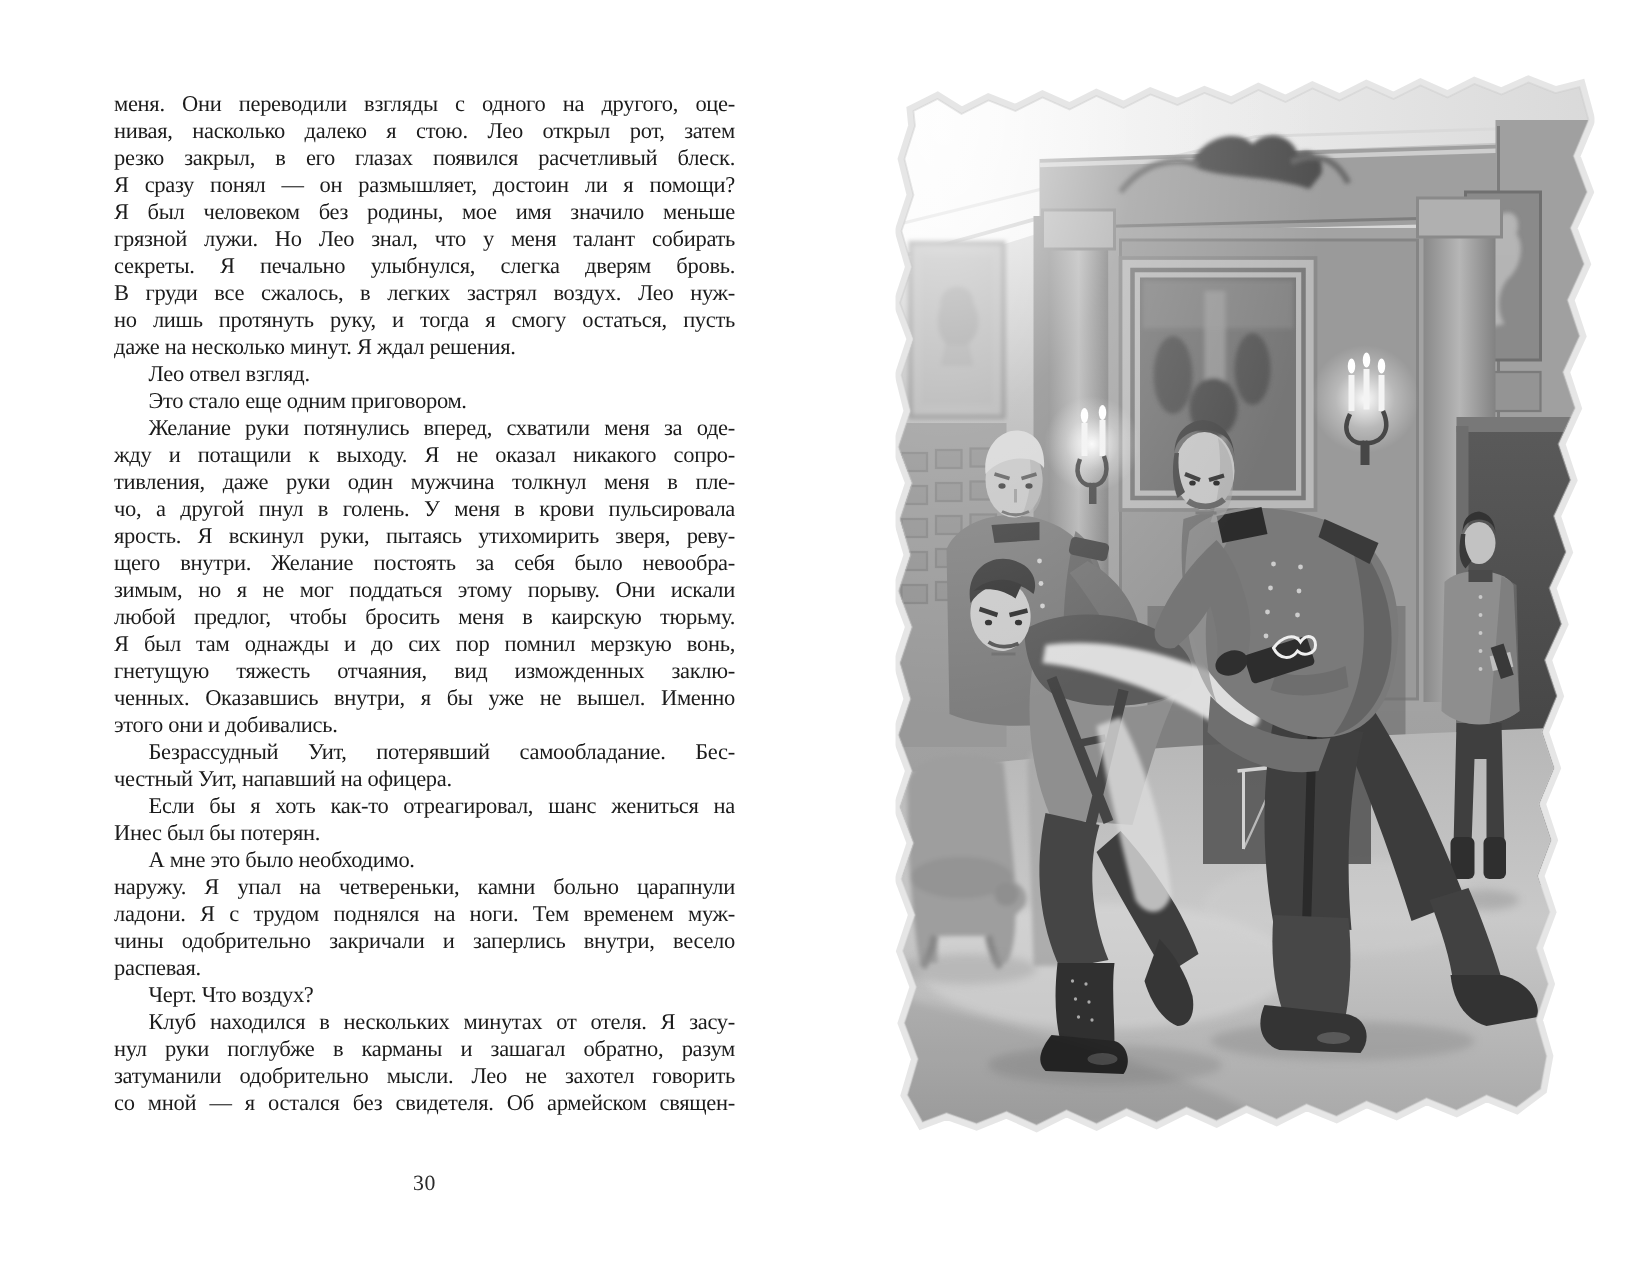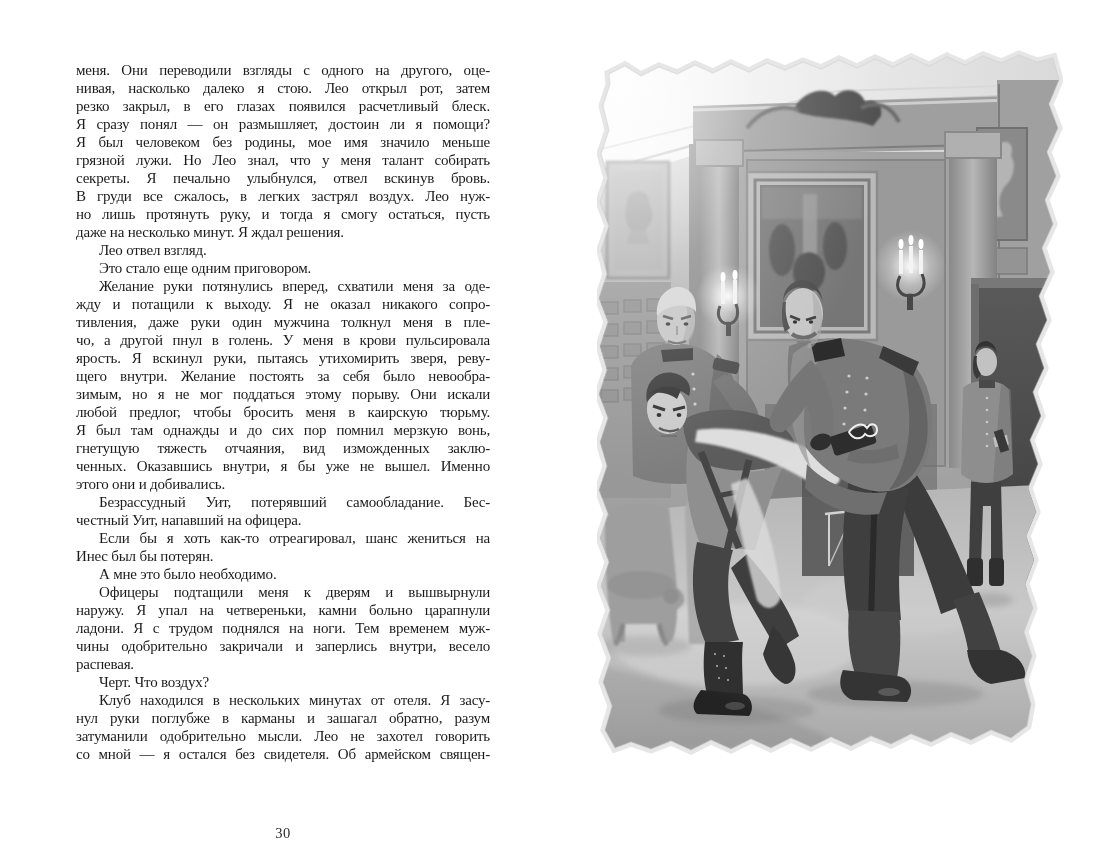--- a/index.html
+++ b/index.html
@@ -14,40 +14,40 @@
   .text-col{width:414px;color:#1b1b1b;font-size:15px;letter-spacing:-0.2px;}
   .line{
     display:block;height:18px;line-height:18px;
     text-align:justify;text-align-last:justify;
     white-space:normal;overflow:visible;
   }
   .line.last{text-align-last:left;}
   .line.indent{text-indent:23px;}
   .page-number{
     position:absolute;left:76px;top:781px;width:414px;
-    text-align:center;font-size:14.5px;color:#2a2a2a;letter-spacing:.5px;margin-top:44px;
+    text-align:center;font-size:14.5px;color:#2a2a2a;letter-spacing:.5px;
   }
   
   .right-page{position:absolute;left:597px;top:44px;width:466px;height:726px;}
   .right-page svg{display:block;width:466px;height:726px;}
 </style>
 </head>
 <body style="background: rgb(255, 255, 255);">
 
 <div class="spread">
 
   <div class="left-page">
     <div class="text-col" id="text-col" style="color: rgb(27, 27, 27);">
         <div class="line">меня. Они переводили взгляды с одного на другого, оце-</div>
         <div class="line">нивая, насколько далеко я стою. Лео открыл рот, затем</div>
         <div class="line">резко закрыл, в его глазах появился расчетливый блеск.</div>
         <div class="line">Я сразу понял — он размышляет, достоин ли я помощи?</div>
         <div class="line">Я был человеком без родины, мое имя значило меньше</div>
         <div class="line">грязной лужи. Но Лео знал, что у меня талант собирать</div>
-        <div class="line">секреты. Я печально улыбнулся, отвел вскинув бровь.</div>
+        <div class="line">секреты. Я печально улыбнулся, слегка дверям бровь.</div>
         <div class="line">В груди все сжалось, в легких застрял воздух. Лео нуж-</div>
         <div class="line">но лишь протянуть руку, и тогда я смогу остаться, пусть</div>
         <div class="line last">даже на несколько минут. Я ждал решения.</div>
         <div class="line last indent">Лео отвел взгляд.</div>
         <div class="line last indent">Это стало еще одним приговором.</div>
         <div class="line indent">Желание руки потянулись вперед, схватили меня за оде-</div>
         <div class="line">жду и потащили к выходу. Я не оказал никакого сопро-</div>
         <div class="line">тивления, даже руки один мужчина толкнул меня в пле-</div>
         <div class="line">чо, а другой пнул в голень. У меня в крови пульсировала</div>
         <div class="line">ярость. Я вскинул руки, пытаясь утихомирить зверя, реву-</div>
@@ -56,21 +56,20 @@
         <div class="line">любой предлог, чтобы бросить меня в каирскую тюрьму.</div>
         <div class="line">Я был там однажды и до сих пор помнил мерзкую вонь,</div>
         <div class="line">гнетущую тяжесть отчаяния, вид изможденных заклю-</div>
         <div class="line">ченных. Оказавшись внутри, я бы уже не вышел. Именно</div>
         <div class="line last">этого они и добивались.</div>
         <div class="line indent">Безрассудный Уит, потерявший самообладание. Бес-</div>
         <div class="line last">честный Уит, напавший на офицера.</div>
         <div class="line indent">Если бы я хоть как-то отреагировал, шанс жениться на</div>
         <div class="line last">Инес был бы потерян.</div>
         <div class="line last indent">А мне это было необходимо.</div>
-        <div class="line indent">Офицеры подтащили меня к дверям и вышвырнули</div>
         <div class="line">наружу. Я упал на четвереньки, камни больно царапнули</div>
         <div class="line">ладони. Я с трудом поднялся на ноги. Тем временем муж-</div>
         <div class="line">чины одобрительно закричали и заперлись внутри, весело</div>
         <div class="line last">распевая.</div>
         <div class="line last indent">Черт. Что воздух?</div>
         <div class="line indent">Клуб находился в нескольких минутах от отеля. Я засу-</div>
         <div class="line">нул руки поглубже в карманы и зашагал обратно, разум</div>
         <div class="line">затуманили одобрительно мысли. Лео не захотел говорить</div>
         <div class="line">со мной — я остался без свидетеля. Об армейском священ-</div>
       </div>

